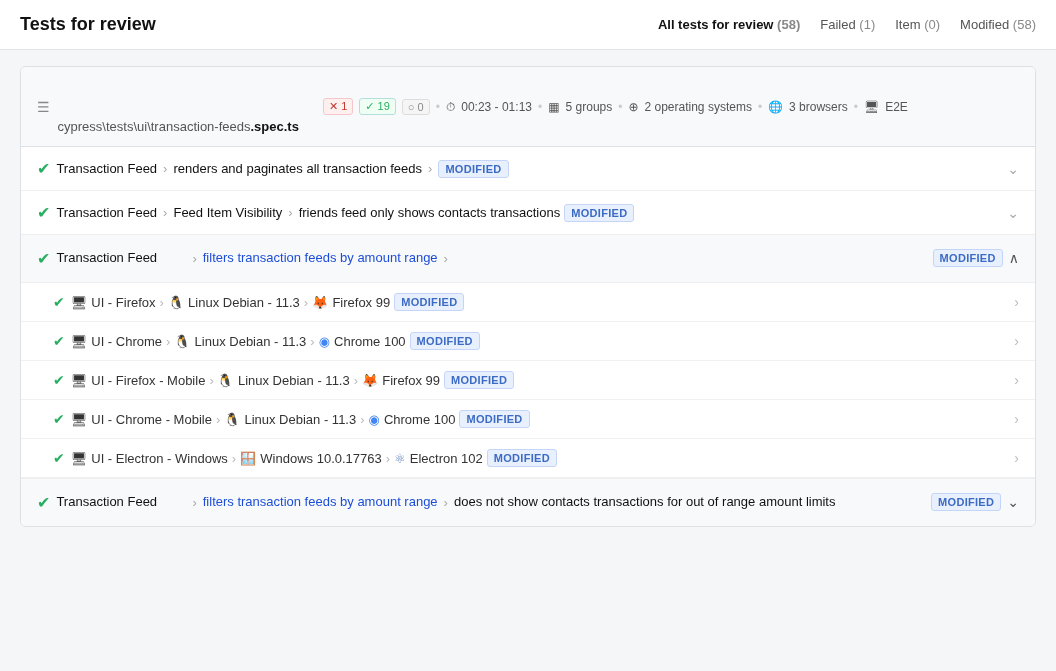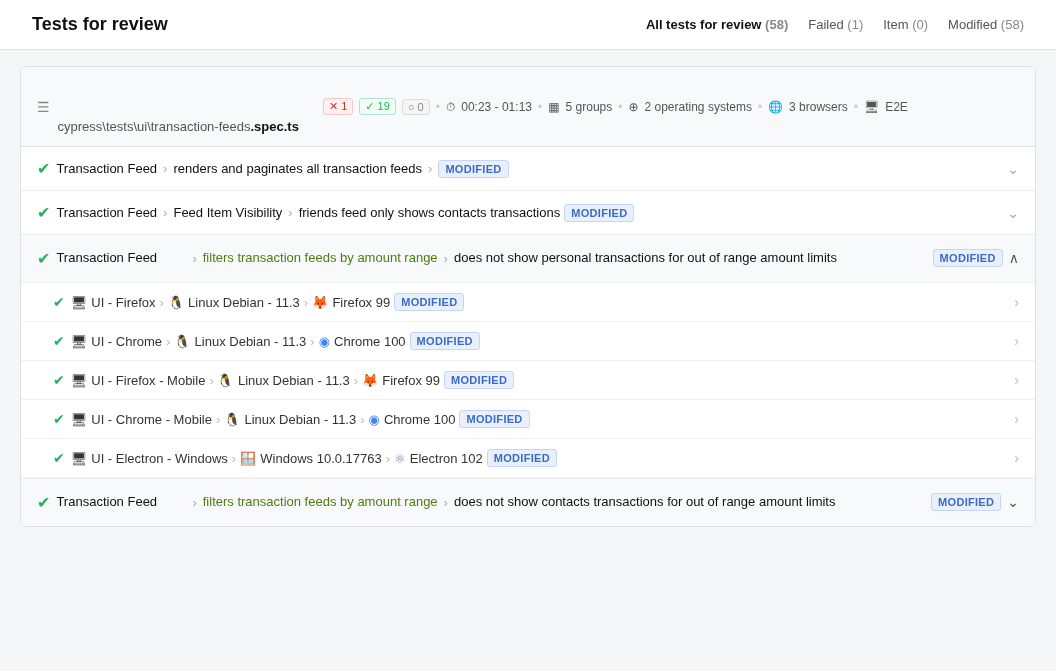--- a/index.html
+++ b/index.html
@@ -1,20 +1,20 @@
 <!DOCTYPE html>
 <html><head>
   <meta charset="utf-8">
   <style>
     * { box-sizing: border-box; margin: 0; padding: 0; }
     body { font-family: -apple-system, BlinkMacSystemFont, 'Segoe UI', sans-serif; font-size: 13px; background: #f5f6f7; color: #1a1a2e; }
 
     .page-header {
       display: flex; align-items: center; justify-content: space-between;
-      padding: 14px 32px; background: #fff; border-bottom: 1px solid #e2e4e7;
+      padding: 14px 20px; background: #fff; border-bottom: 1px solid #e2e4e7;
     }
     .page-title { font-size: 18px; font-weight: 700; color: #111; }
     .header-tabs { display: flex; gap: 20px; align-items: center; margin-left: 31px; }
     .header-tab { font-size: 13px; color: #555; cursor: pointer; }
     .header-tab.active { color: #111; font-weight: 600; }
     .header-tab .count { color: #888; }
 
     .main-container { padding: 16px 20px; }
 
     .spec-card {
@@ -55,21 +55,21 @@
     .chevron-up { color: #555; }
 
     
     .test-row-expanded {
       background: #f8f9fb; border-bottom: 1px solid #eee;
       display: flex; align-items: flex-start; padding: 14px 16px; gap: 6px;
     }
     .expanded-content { flex: 1; display: flex; align-items: flex-start; gap: 6px; }
     .exp-col1 { min-width: 130px; font-weight: 500; font-size: 13px; color: #111; line-height: 1.4; }
     .exp-arrow { color: #aaa; margin-top: 2px; }
-    .exp-col2 { min-width: 170px; font-size: 13px; color: #4d7c0f; line-height: 1.4; }
+    .exp-col2 { min-width: 170px; font-size: 13px; color: #1d4ed8; line-height: 1.4; }
     .exp-col3 { flex: 1; font-size: 13px; color: #111; line-height: 1.4; }
     .exp-modified { margin-left: auto; display: flex; align-items: center; gap: 6px; }
 
     
     .sub-row {
       display: flex; align-items: center; padding: 10px 16px 10px 32px;
       border-bottom: 1px solid #f0f0f0; gap: 6px; background: #fff; cursor: pointer;
     }
     .sub-icon { color: #27ae60; font-size: 14px; flex-shrink: 0; }
     .sub-breadcrumb { display: flex; align-items: center; gap: 4px; flex: 1; font-size: 13px; color: #333; }
@@ -166,21 +166,20 @@
       <span class="chevron">⌄</span>
     </div>
 
     <div class="test-row-expanded">
       <span class="check-icon">✔</span>
       <div class="expanded-content">
         <div class="exp-col1">Transaction Feed</div>
         <span class="exp-arrow">›</span>
         <div class="exp-col2">filters transaction feeds by amount range</div>
         <span class="exp-arrow">›</span>
-        <div class="exp-col3">does not show personal transactions for out of range amount limits</div>
       </div>
       <div class="exp-modified">
         <span class="modified-badge">MODIFIED</span>
         <span class="chevron chevron-up">∧</span>
       </div>
     </div>
 
     <div class="sub-row">
       <span class="sub-icon">✔</span>
       <div class="sub-breadcrumb">

